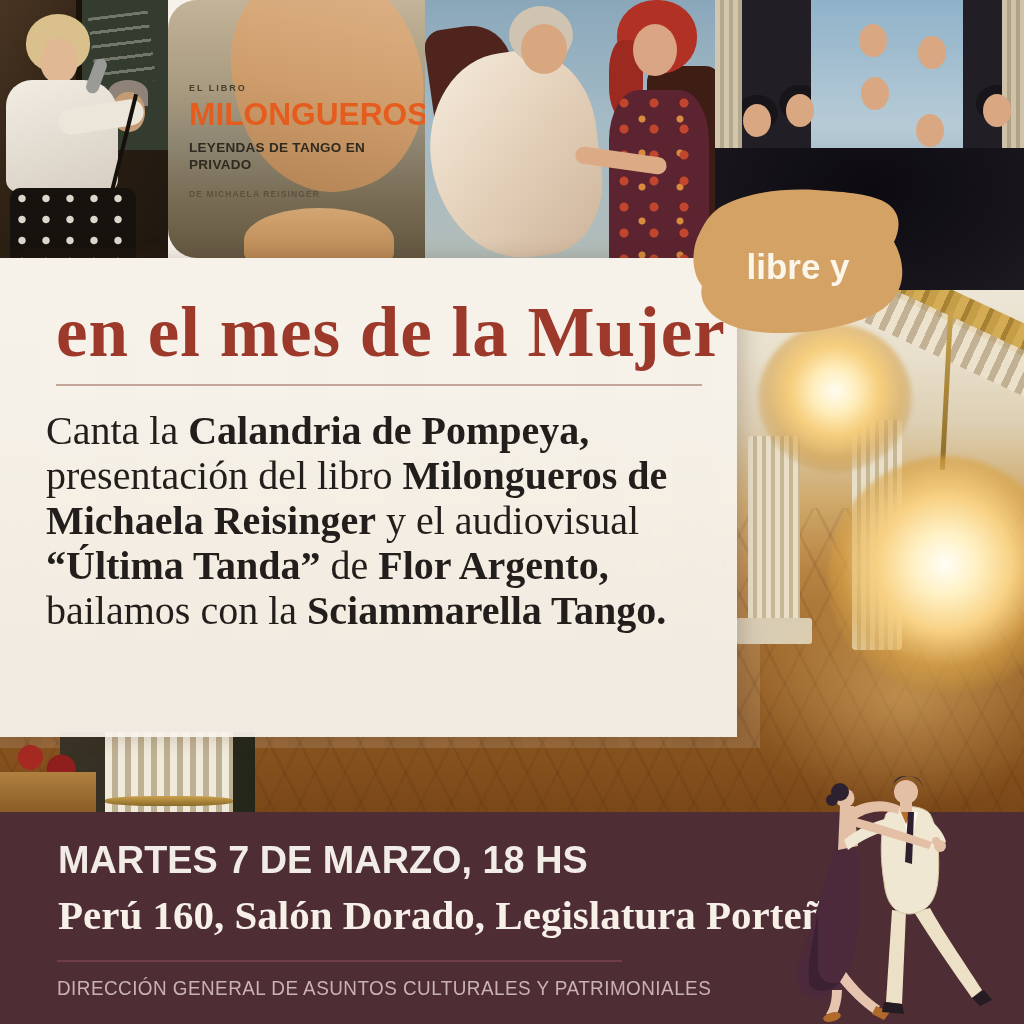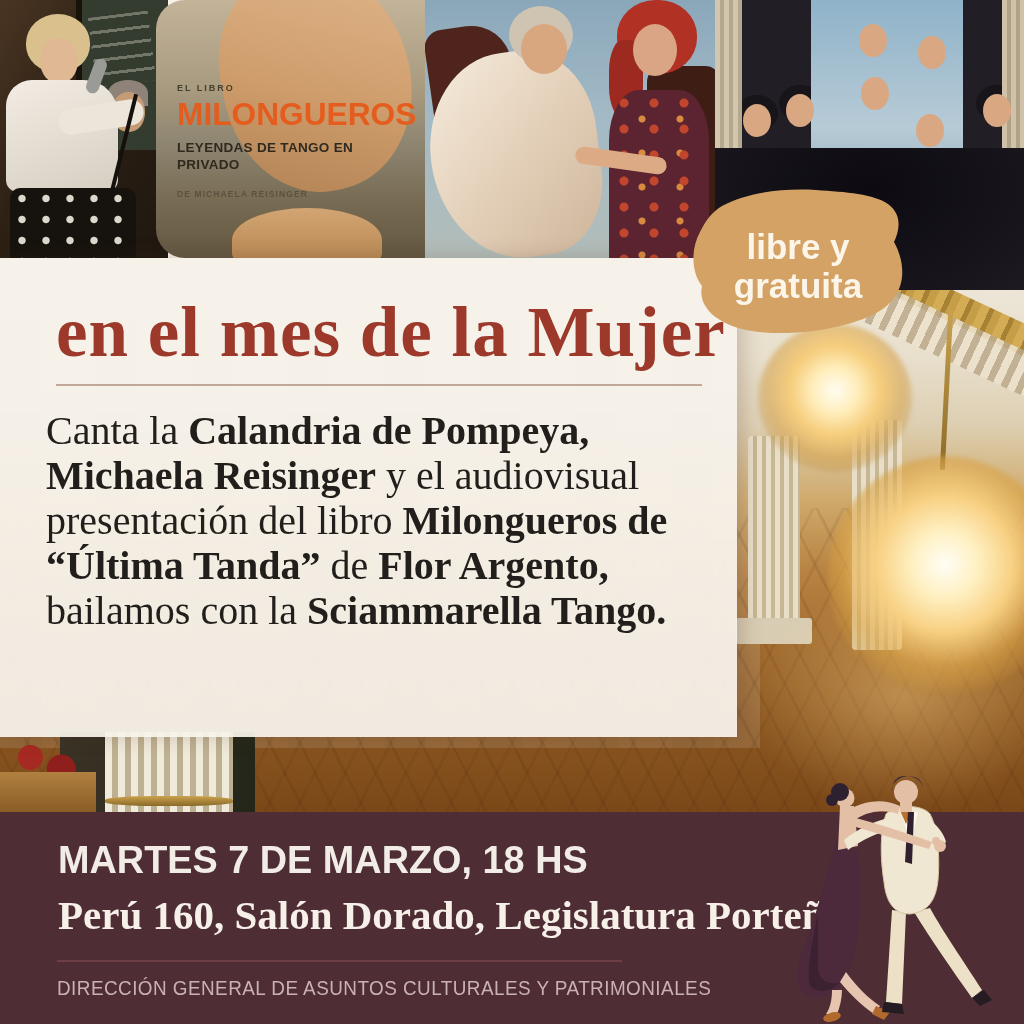--- a/index.html
+++ b/index.html
@@ -16,21 +16,21 @@
   .p1-face{position:absolute;left:40px;top:38px;width:38px;height:46px;border-radius:50%;background:#e0b894;}
   .p1-man-hair{position:absolute;left:108px;top:80px;width:40px;height:26px;border-radius:50% 50% 0 0;background:#8f8379;}
   .p1-man-face{position:absolute;left:112px;top:92px;width:33px;height:40px;border-radius:48%;background:#c49b74;}
   .p1-blouse{position:absolute;left:6px;top:80px;width:112px;height:112px;border-radius:26px 34px 12px 12px;background:linear-gradient(160deg,#f2ece3,#d6cec1);}
   .p1-arm{position:absolute;left:58px;top:104px;width:86px;height:26px;border-radius:13px;background:#ece5da;transform:rotate(-9deg);}
   .p1-mic{position:absolute;left:90px;top:58px;width:13px;height:36px;border-radius:7px;background:#9a9a96;transform:rotate(20deg);}
   .p1-mic-stem{position:absolute;left:116px;top:92px;width:4px;height:150px;background:#14100b;transform:rotate(14deg);}
   .p1-skirt{position:absolute;left:10px;top:188px;width:126px;height:70px;border-radius:10px 10px 0 0;background-color:#16120d;
     background-image:radial-gradient(circle,#dcd7cb 3.2px,transparent 4.2px);background-size:24px 21px;}
 
-  .photo-2{left:156px;width:311px;background:linear-gradient(180deg,#c3b499 0%,#a89a7e 35%,#8f8672 55%,#7a6e56 75%,#635741 100%);border-radius:29px;}
+  .photo-2{left:168px;width:311px;background:linear-gradient(180deg,#c3b499 0%,#a89a7e 35%,#8f8672 55%,#7a6e56 75%,#635741 100%);border-radius:29px;}
   .p2-face{position:absolute;left:66px;top:-34px;width:188px;height:226px;border-radius:46% 54% 50% 50%;
     background:linear-gradient(205deg,#e0b78d 0%,#cf9d6c 55%,#b08051 100%);transform:rotate(-12deg);}
   .p2-hands{position:absolute;left:76px;bottom:-14px;width:150px;height:64px;border-radius:50% 50% 30% 30%;
     background:linear-gradient(180deg,#d2a572,#b3824e);}
   .book-text{position:absolute;left:21px;top:83px;width:222px;z-index:2;}
   .book-kicker{font-weight:700;font-size:9px;line-height:10px;letter-spacing:2px;color:#46402f;}
   .book-title{margin-top:4px;font-weight:700;font-size:32px;line-height:34px;letter-spacing:0;color:#e55d1e;transform:scaleX(.99);transform-origin:left;}
   .book-subtitle{margin-top:8px;font-weight:700;font-size:13.5px;line-height:17px;letter-spacing:.3px;color:#2f2a20;}
   .book-byline{margin-top:16px;font-weight:700;font-size:8.5px;letter-spacing:1.1px;color:#5d5140;}
 
@@ -203,36 +203,35 @@
     <div class="bl-table"></div>
   </div>
 
   <div class="panel">
     <div class="title">
       <div>en el mes de la Mujer</div>
     </div>
     <div class="rule"></div>
     <div class="bodytext">
       <div><span>Canta la </span><span class="b">Calandria de Pompeya,</span></div>
+      <div><span>presentación del libro </span><span class="b">Milongueros de</span></div>
       <div><span class="b">Michaela Reisinger</span><span> y el audiovisual</span></div>
-      <div><span>presentación del libro </span><span class="b">Milongueros de</span></div>
       <div><span class="b">“Última Tanda”</span><span> de </span><span class="b">Flor Argento,</span></div>
       <div><span>bailamos con la </span><span class="b">Sciammarella Tango.</span></div>
     </div>
   </div>
 
   <div class="badge">
     <svg viewBox="0 0 220 154">
       <path d="M34,20 C60,6 96,2 128,4 C158,6 186,8 200,18 C214,28 212,44 206,56
                C216,74 218,96 206,112 C196,126 176,134 152,140 C120,148 78,150 50,142
                C24,134 10,118 14,100 C4,88 2,64 12,46 C18,34 24,26 34,20 Z" fill="#d4a265"></path>
     </svg>
     <div class="badge-text">
       <div>libre y</div>
-      <div>gratuita</div>
     </div>
   </div>
 
   <div class="footer">
     <div class="f1">MARTES 7 DE MARZO, 18 HS</div>
     <div class="f2">Perú 160, Salón Dorado, Legislatura Porteña</div>
     <div class="f-rule"></div>
     <div class="f3">DIRECCIÓN GENERAL DE ASUNTOS CULTURALES Y PATRIMONIALES</div>
   </div>
 

